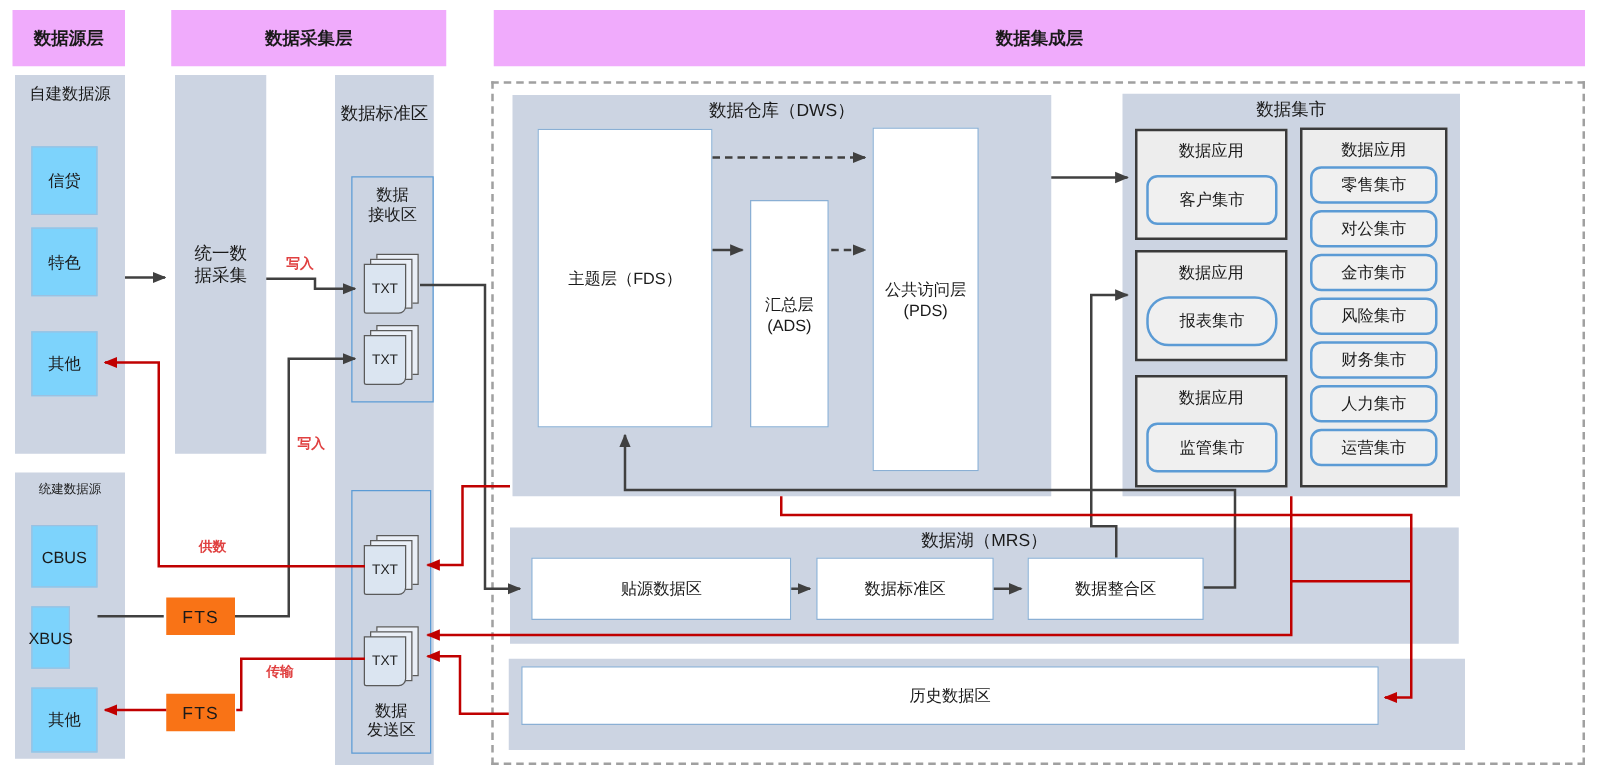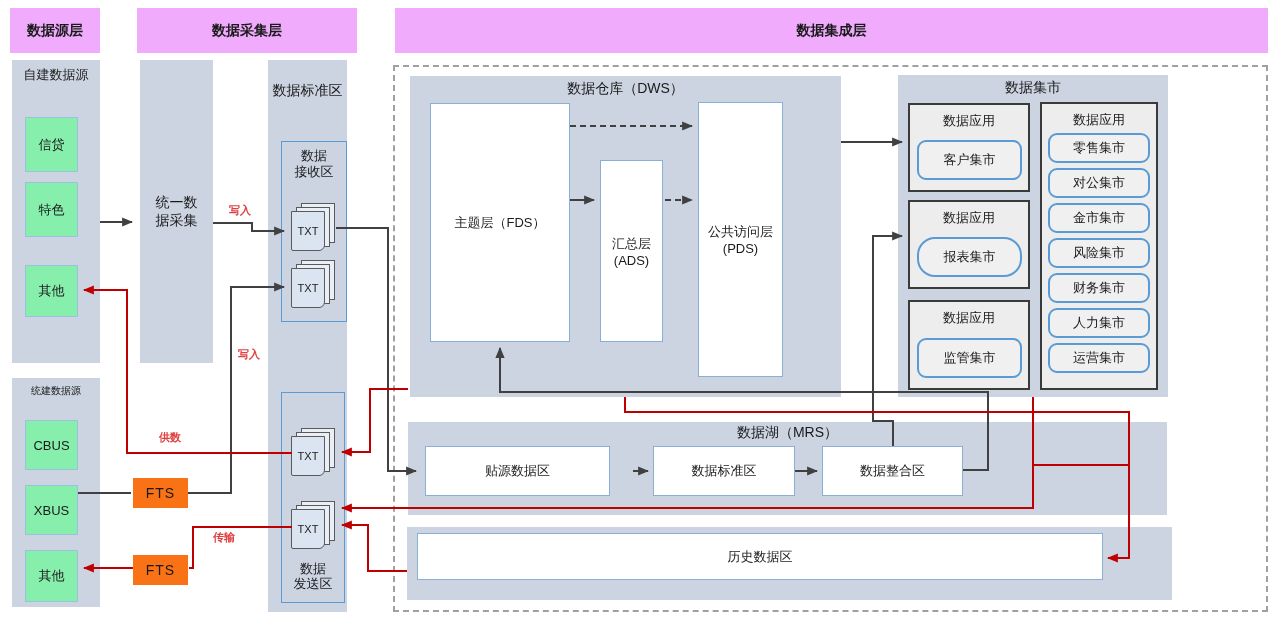--- a/index.html
+++ b/index.html
@@ -4,21 +4,21 @@
 <style>
   html,body{margin:0;padding:0;background:#ffffff;}
   #canvas{position:relative;width:1280px;height:627px;background:#ffffff;overflow:hidden;
     font-family:"Liberation Sans","DejaVu Sans",sans-serif;color:#1a1a1a;}
   .abs{position:absolute;box-sizing:border-box;}
   .hdr{background:#f0abfc;font-weight:bold;font-size:14px;display:flex;align-items:center;justify-content:center;z-index:1;}
   .panel{background:#ccd4e2;z-index:1;}
   .ptitle{position:absolute;left:0;right:0;text-align:center;font-size:14px;z-index:2;}
   .ml{white-space:pre-line;}
   .cell{display:flex;align-items:center;justify-content:center;text-align:center;font-size:13px;z-index:2;}
-  .srcbox{background:#86efac;border:1px solid #9cc0e0;}
+  .srcbox{background:#7dd3fc;border:1px solid #9cc0e0;}
   .wbox{background:#ffffff;border:1px solid #8aafd4;}
   .zone{border:1px solid #5b9bd5;background:transparent;z-index:2;}
   .zlabel{position:absolute;left:0;right:0;text-align:center;font-size:13px;line-height:1.2;z-index:3;}
   .fts{background:#f97316;font-size:14px;letter-spacing:1px;}
   .appbox{background:#ededed;border:2px solid #3a3a3a;z-index:2;}
   .apptitle{position:absolute;left:0;right:0;top:7px;text-align:center;font-size:13px;}
   .pill{background:#f0f0f0;border:2px solid #5b9bd5;border-radius:9px;display:flex;align-items:center;justify-content:center;font-size:13px;z-index:3;position:absolute;box-sizing:border-box;}
   .dashed{border:2px dashed #a0a0a0;z-index:0;}
   .stack{z-index:3;}
   .sheet{position:absolute;width:34px;height:40px;background:#eaeff7;border:1.5px solid #5a5a5a;box-sizing:border-box;}
@@ -40,21 +40,21 @@
     <div class="ptitle" style="top:6px;font-size:13px;">自建数据源</div>
   </div>
   <div class="abs cell srcbox" style="left:25px;top:117px;width:53px;height:55px;">信贷</div>
   <div class="abs cell srcbox" style="left:25px;top:182px;width:53px;height:55px;">特色</div>
   <div class="abs cell srcbox" style="left:25px;top:265px;width:53px;height:52px;">其他</div>
 
   <div class="abs panel" style="left:12px;top:378px;width:88px;height:229px;">
     <div class="ptitle" style="top:6px;font-size:10px;">统建数据源</div>
   </div>
   <div class="abs cell srcbox" style="left:25px;top:420px;width:53px;height:50px;">CBUS</div>
-  <div class="abs cell srcbox" style="left:25px;top:485px;width:53px;height:50px;">XBUS</div>
+  <div class="abs cell srcbox" style="left:25px;top:485px;width:31px;height:50px;">XBUS</div>
   <div class="abs cell srcbox" style="left:25px;top:550px;width:53px;height:52px;">其他</div>
 
   <div class="abs panel cell ml" style="left:140px;top:60px;width:73px;height:303px;font-size:14px;">统一数
 据采集</div>
 
   <div class="abs cell fts" style="left:133px;top:478px;width:55px;height:30px;">FTS</div>
   <div class="abs cell fts" style="left:133px;top:555px;width:55px;height:30px;">FTS</div>
 
   <div class="abs panel" style="left:268px;top:60px;width:79px;height:552px;">
     <div class="ptitle" style="top:22px;">数据标准区</div>
@@ -123,21 +123,21 @@
   <div class="pill" style="left:1048px;top:168px;width:102px;height:30px;">对公集市</div>
   <div class="pill" style="left:1048px;top:203px;width:102px;height:30px;">金市集市</div>
   <div class="pill" style="left:1048px;top:238px;width:102px;height:30px;">风险集市</div>
   <div class="pill" style="left:1048px;top:273px;width:102px;height:30px;">财务集市</div>
   <div class="pill" style="left:1048px;top:308px;width:102px;height:30px;">人力集市</div>
   <div class="pill" style="left:1048px;top:343px;width:102px;height:30px;">运营集市</div>
 
   <div class="abs panel" style="left:408px;top:422px;width:759px;height:93px;">
     <div class="ptitle" style="top:2px;">数据湖（MRS）</div>
   </div>
-  <div class="abs cell wbox" style="left:425px;top:446px;width:185px;height:50px;">贴源数据区</div>
+  <div class="abs cell wbox" style="left:425px;top:446px;width:208px;height:50px;">贴源数据区</div>
   <div class="abs cell wbox" style="left:653px;top:446px;width:142px;height:50px;">数据标准区</div>
   <div class="abs cell wbox" style="left:822px;top:446px;width:141px;height:50px;">数据整合区</div>
 
   <div class="abs panel" style="left:407px;top:527px;width:765px;height:73px;"></div>
   <div class="abs cell wbox" style="left:417px;top:533px;width:686px;height:47px;">历史数据区</div>
 
   <div class="flowlabel" style="left:229px;top:203px;">写入</div>
   <div class="flowlabel" style="left:238px;top:347px;">写入</div>
   <div class="flowlabel" style="left:159px;top:430px;">供数</div>
   <div class="flowlabel" style="left:213px;top:530px;">传输</div>

